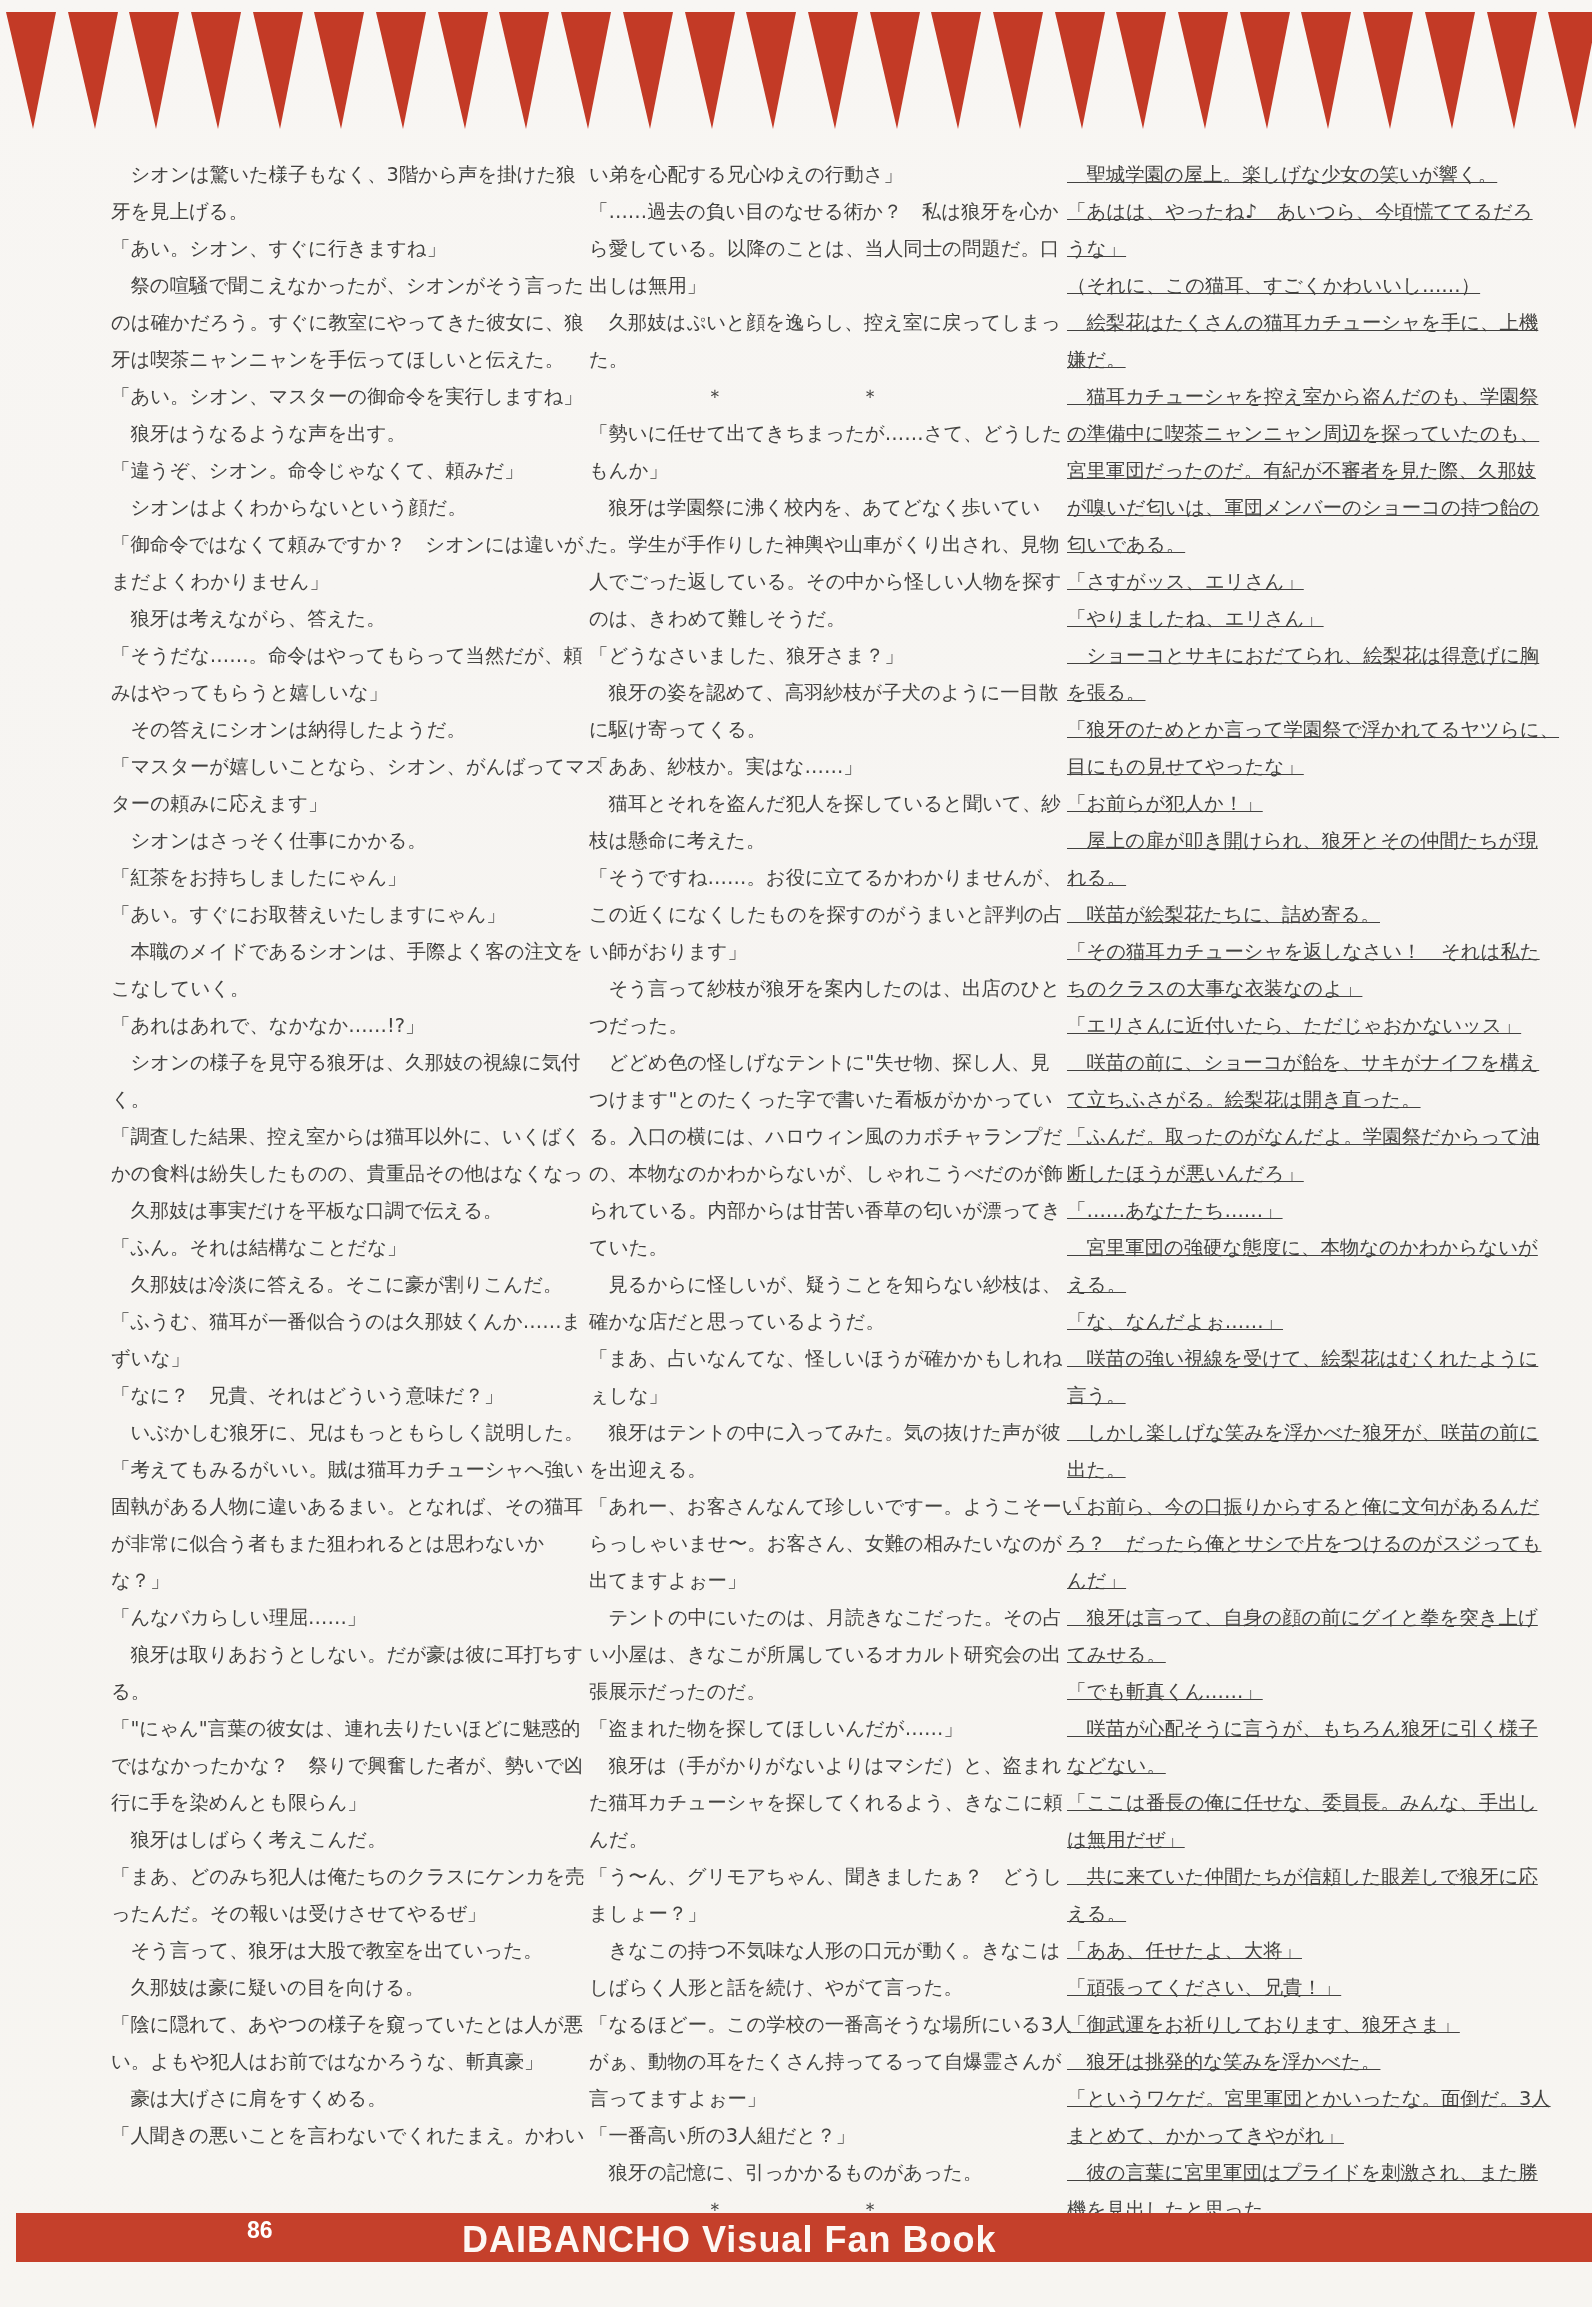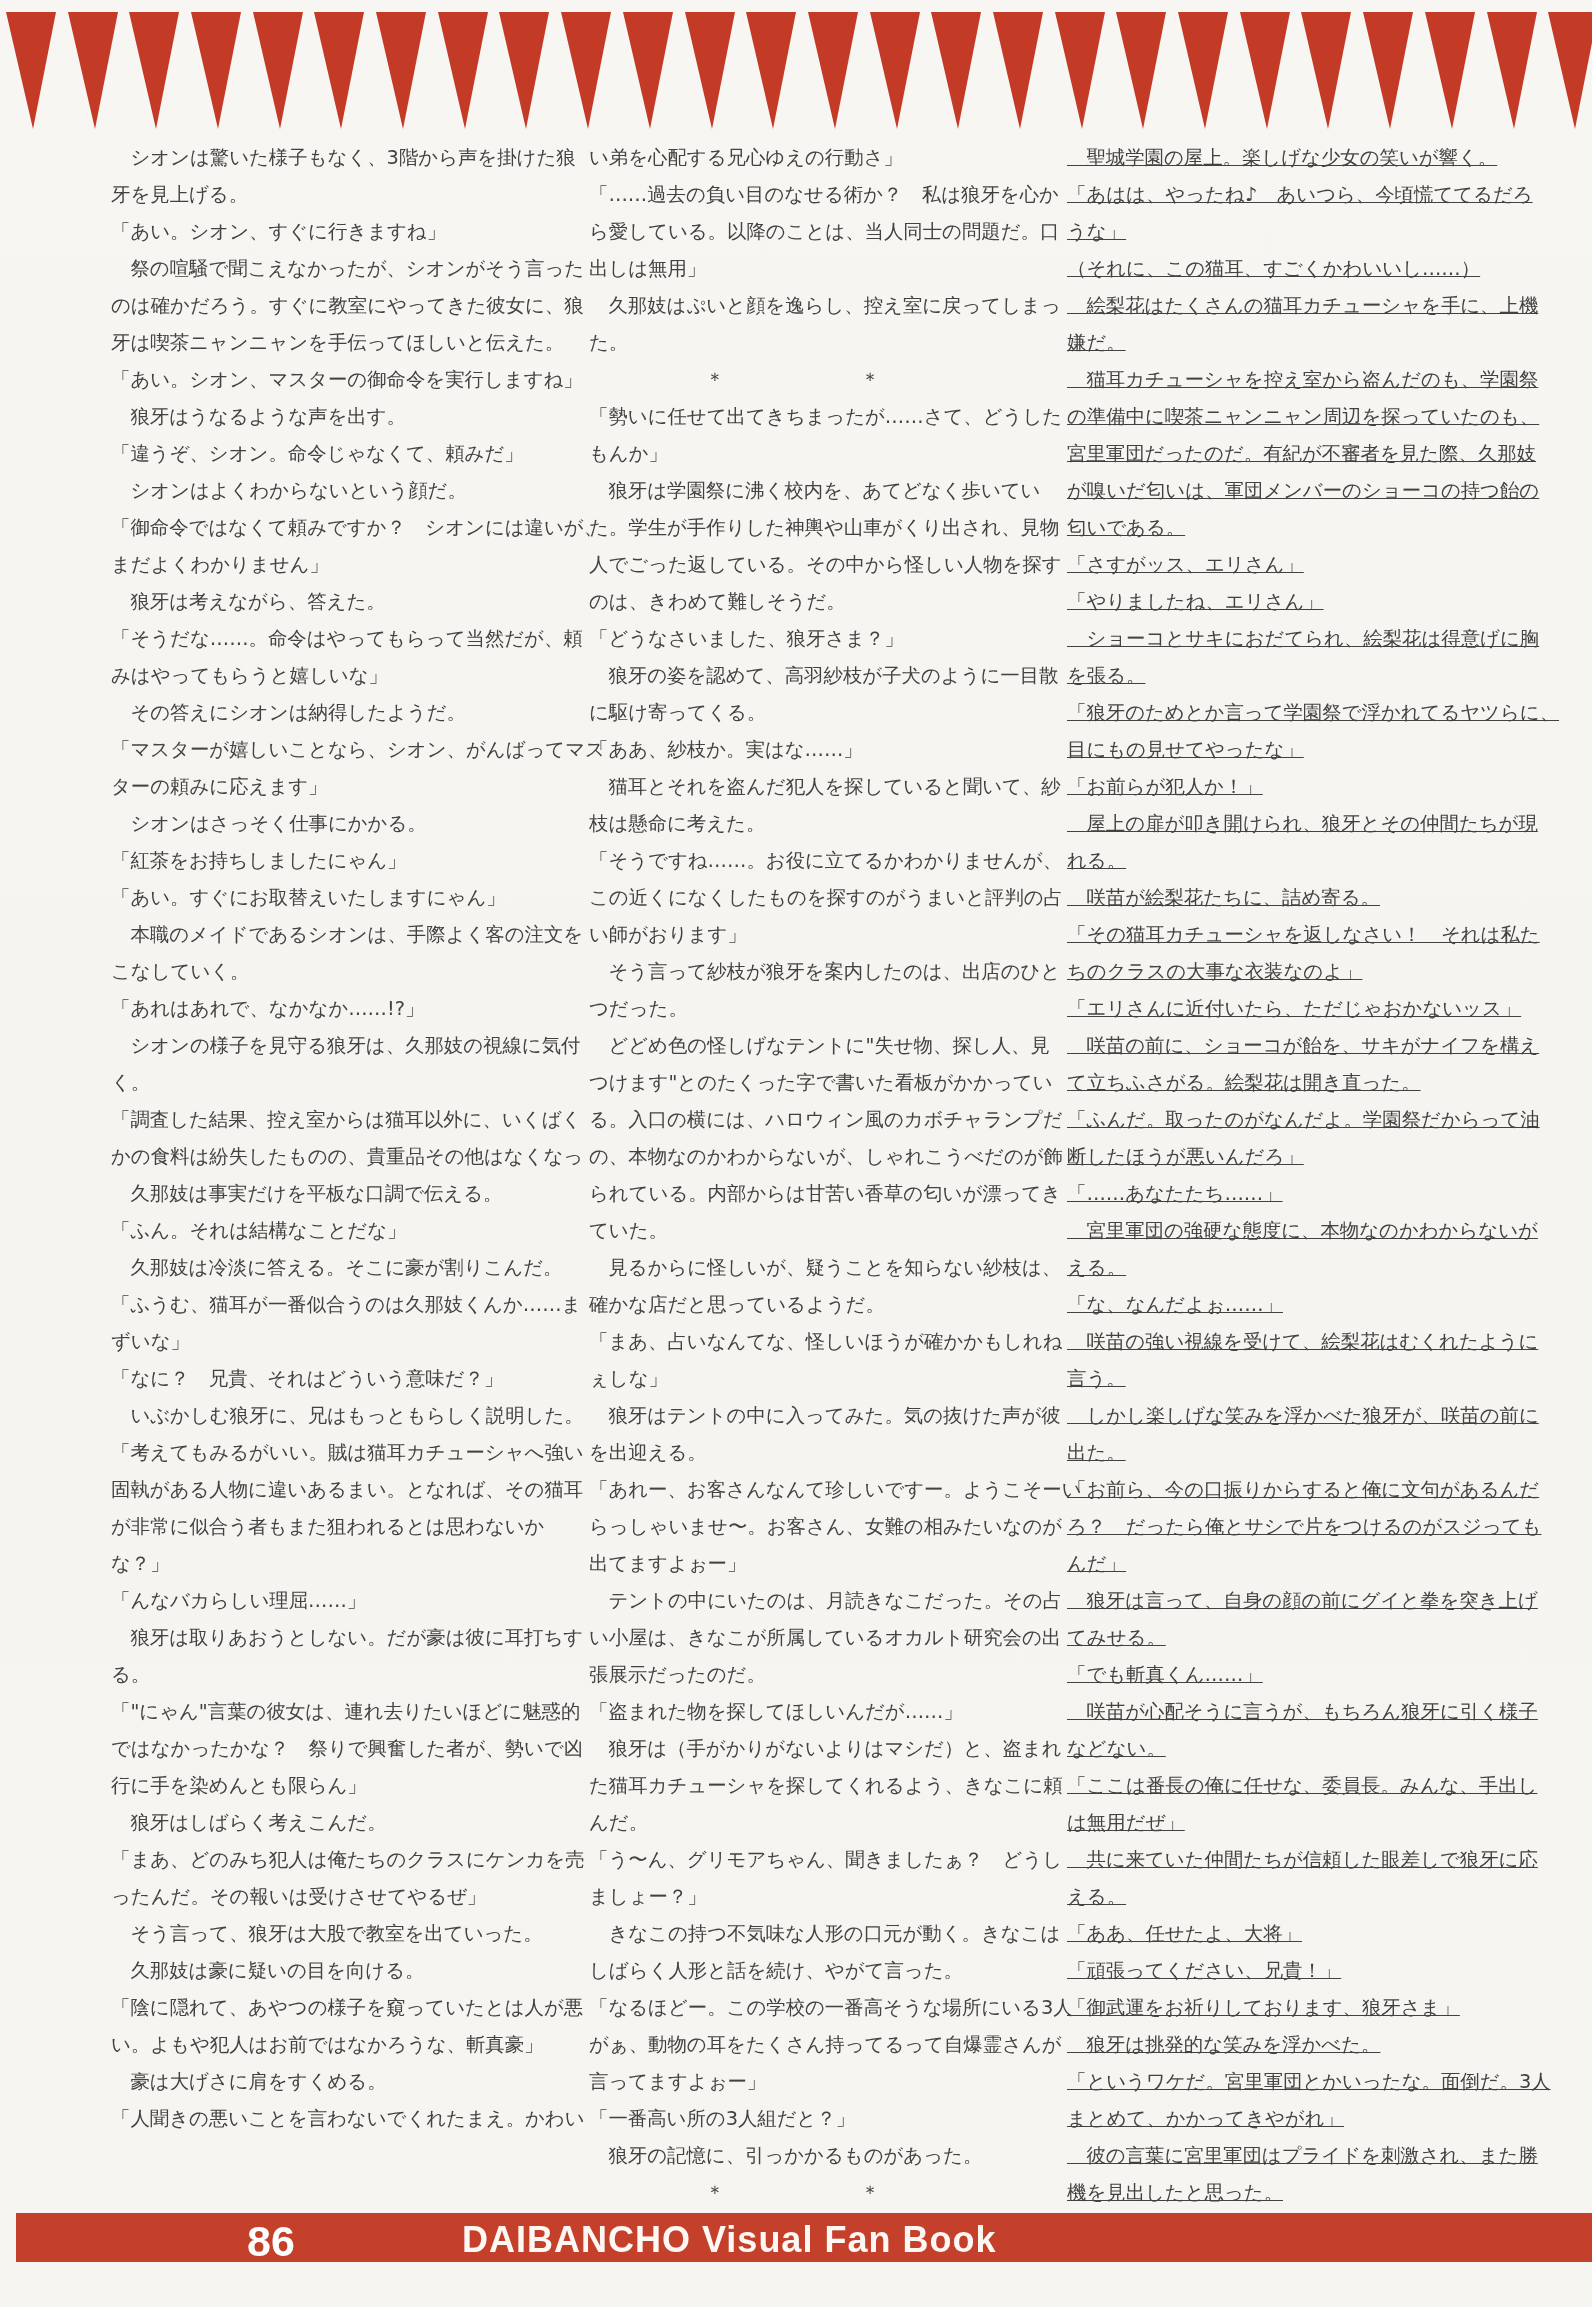--- a/index.html
+++ b/index.html
@@ -8,36 +8,36 @@
     background:#f7f5f2;
     font-family:"DejaVu Sans","Liberation Sans",sans-serif;
   }
   
   .page-shade{position:absolute;inset:0;background:linear-gradient(180deg,#f8f6f3 0%,#f6f4f1 50%,#f7f5f1 100%);}
   
   .banner{position:absolute;left:0;top:12px;width:1592px;height:119px;overflow:hidden;}
   .pennant{position:absolute;top:0;width:50px;height:117px;
     clip-path:polygon(0 0,100% 0,54% 100%);}
   
-  .col{position:absolute;top:139px;width:476px;color:#434240;}
+  .col{position:absolute;top:156px;width:476px;color:#434240;}
   .col .tline{
     height:37px;line-height:37px;font-size:19.4px;
     white-space:nowrap;letter-spacing:0px;
   }
   #col1{left:111px;}
   #col2{left:589px;}
   #col3{left:1067px;}
   
   .footer-bar{
     position:absolute;left:16px;top:2213px;width:1576px;height:49px;
     display:flex;align-items:center;
   }
   .page-num{
     position:absolute;left:231px;top:4px;
-    color:#ffffff;font-size:43px;font-weight:bold;
+    color:#ffffff;font-size:23px;font-weight:bold;
     font-family:"Liberation Sans","DejaVu Sans",sans-serif;
   }
   .book-title{
     position:absolute;left:446px;top:6px;
     color:#fdf8f4;font-size:36px;font-weight:bold;letter-spacing:1px;
     font-family:"Liberation Sans","DejaVu Sans",sans-serif;
   }
 </style>
 </head>
 <body>

